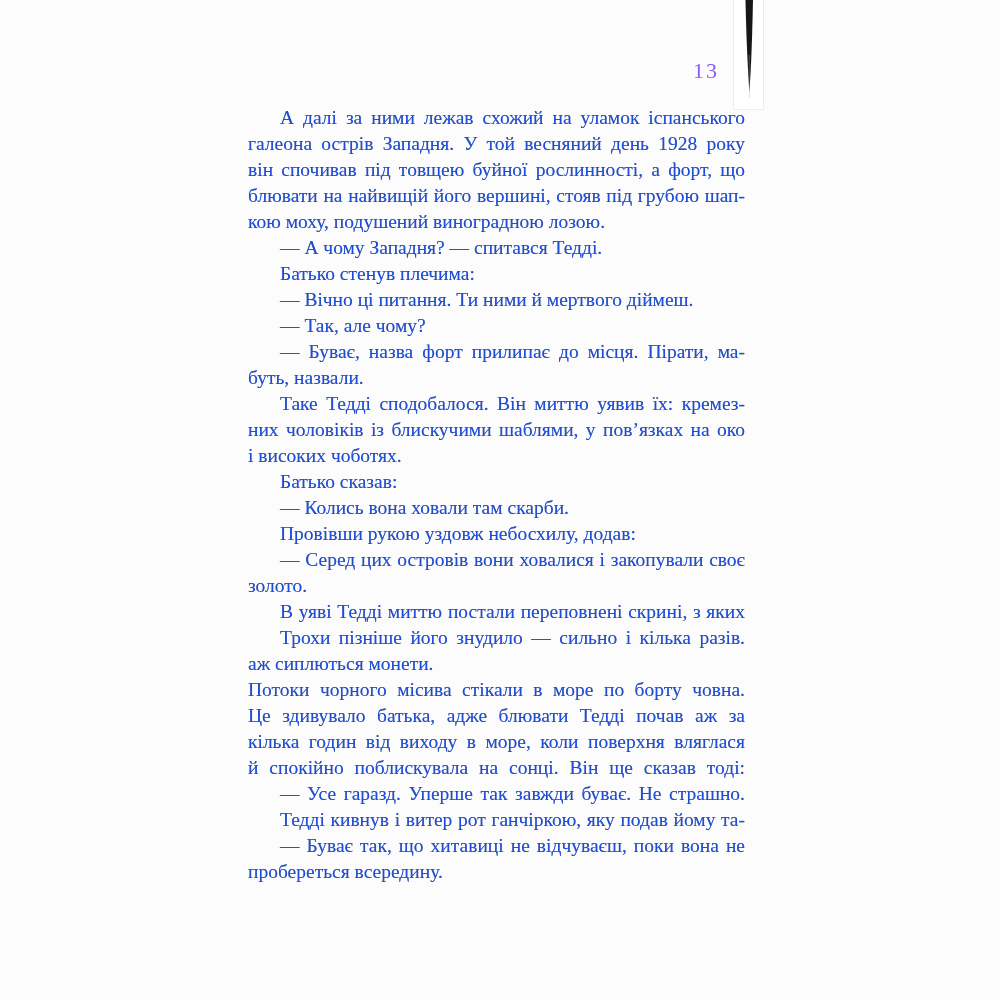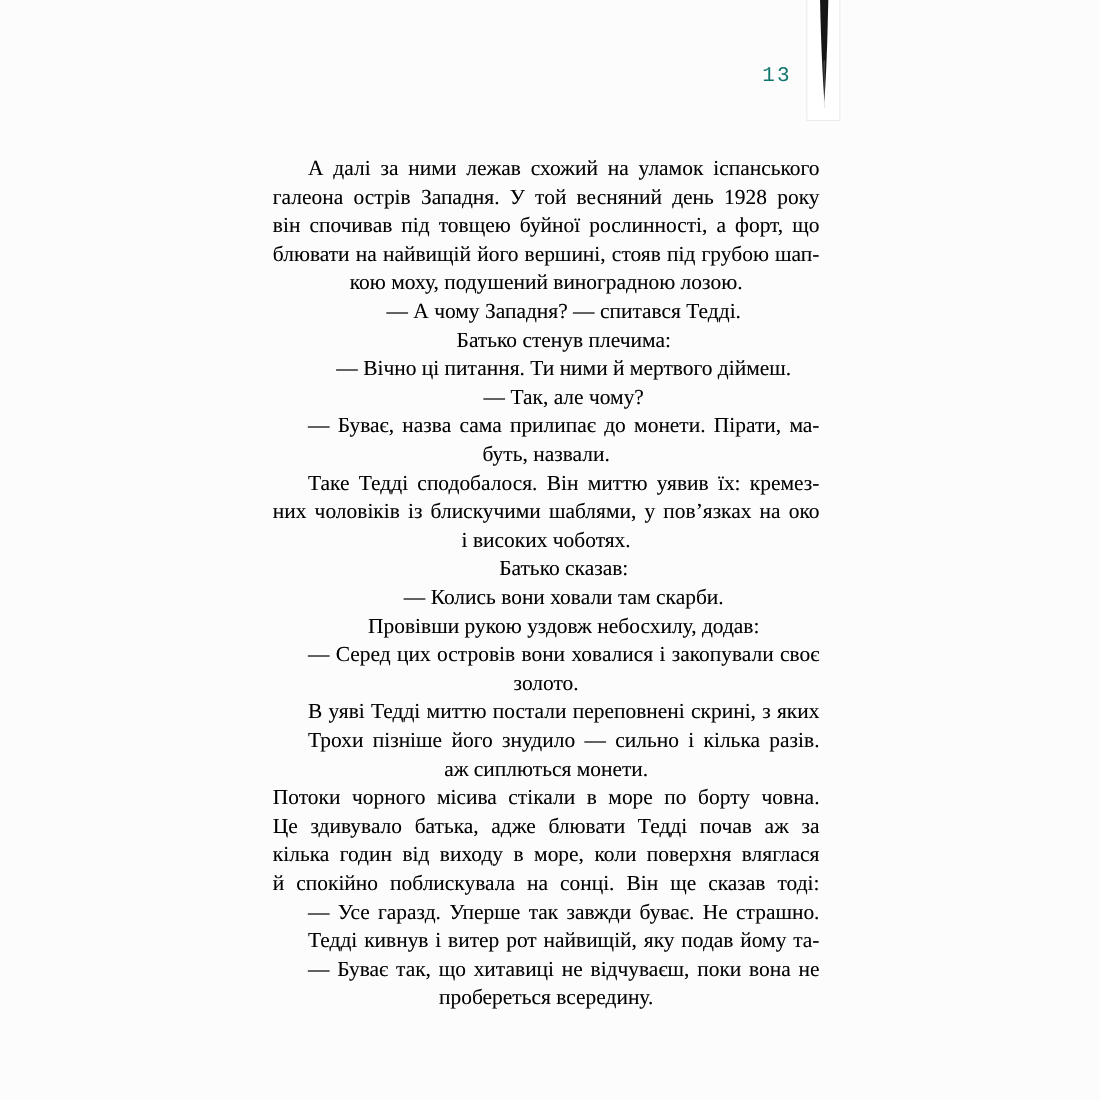--- a/index.html
+++ b/index.html
@@ -14,51 +14,50 @@
   .page {
     position: relative;
     width: 1000px;
     height: 1000px;
     background: #fcfcfc;
   }
   .page-number {
     position: absolute;
     left: 693px;
     top: 58px;
-    font-size: 19px;
+    font-size: 22px;
     letter-spacing: 2px;
-    color: #0f766e;
-    font-family: Liberation Mono, monospace;
+    color: #8b5cf6;
+    font-family: Liberation Serif, serif;
   }
   .ink-box {
     position: absolute;
     left: 733px;
     top: 0;
     width: 31px;
     height: 110px;
     background: #ffffff;
     border-left: 1px solid #ececec;
     border-right: 1px solid #ececec;
     border-bottom: 1px solid #ececec;
     box-sizing: border-box;
   }
   .ink-box svg { display: block; }
   .text-column {
     position: absolute;
     left: 248px;
     top: 105px;
     width: 497px;
-    color: #000000;
+    color: #1d4ed8;
     font-size: 19.5px;
     line-height: 26px;
     text-shadow: 0 0 0.6px rgba(70,70,70,0.45);
-    margin-top: 36px;
   }
   .line {
-    text-align: center;
+    text-align: left;
     min-height: 26px;
   }
   .line.just {
     text-align: justify;
     text-align-last: justify;
   }
   .line.indent {
     text-indent: 32px;
   }
 </style>
@@ -84,36 +83,36 @@
   <div class="text-column">
       <div class="line indent just">А далі за ними лежав схожий на уламок іспанського</div>
       <div class="line just">галеона острів Западня. У той весняний день 1928 року</div>
       <div class="line just">він спочивав під товщею буйної рослинності, а форт, що</div>
       <div class="line just">блювати на найвищій його вершині, стояв під грубою шап-</div>
       <div class="line">кою моху, подушений виноградною лозою.</div>
       <div class="line indent">— А чому Западня? — спитався Тедді.</div>
       <div class="line indent">Батько стенув плечима:</div>
       <div class="line indent">— Вічно ці питання. Ти ними й мертвого діймеш.</div>
       <div class="line indent">— Так, але чому?</div>
-      <div class="line indent just">— Буває, назва сама прилипає до монети. Пірати, ма-</div>
+      <div class="line indent just">— Буває, назва форт прилипає до місця. Пірати, ма-</div>
       <div class="line">буть, назвали.</div>
       <div class="line indent just">Таке Тедді сподобалося. Він миттю уявив їх: кремез-</div>
       <div class="line just">них чоловіків із блискучими шаблями, у пов’язках на око</div>
       <div class="line">і високих чоботях.</div>
       <div class="line indent">Батько сказав:</div>
-      <div class="line indent">— Колись вони ховали там скарби.</div>
+      <div class="line indent">— Колись вона ховали там скарби.</div>
       <div class="line indent">Провівши рукою уздовж небосхилу, додав:</div>
       <div class="line indent just">— Серед цих островів вони ховалися і закопували своє</div>
       <div class="line">золото.</div>
       <div class="line indent just">В уяві Тедді миттю постали переповнені скрині, з яких</div>
       <div class="line indent just">Трохи пізніше його знудило — сильно і кілька разів.</div>
       <div class="line">аж сиплються монети.</div>
       <div class="line just">Потоки чорного місива стікали в море по борту човна.</div>
       <div class="line just">Це здивувало батька, адже блювати Тедді почав аж за</div>
       <div class="line just">кілька годин від виходу в море, коли поверхня вляглася</div>
       <div class="line just">й спокійно поблискувала на сонці. Він ще сказав тоді:</div>
       <div class="line indent just">— Усе гаразд. Уперше так завжди буває. Не страшно.</div>
-      <div class="line indent just">Тедді кивнув і витер рот найвищій, яку подав йому та-</div>
+      <div class="line indent just">Тедді кивнув і витер рот ганчіркою, яку подав йому та-</div>
       <div class="line indent just">— Буває так, що хитавиці не відчуваєш, поки вона не</div>
       <div class="line">пробереться всередину.</div>
     </div>
 
 </div>
 
 </body></html>

